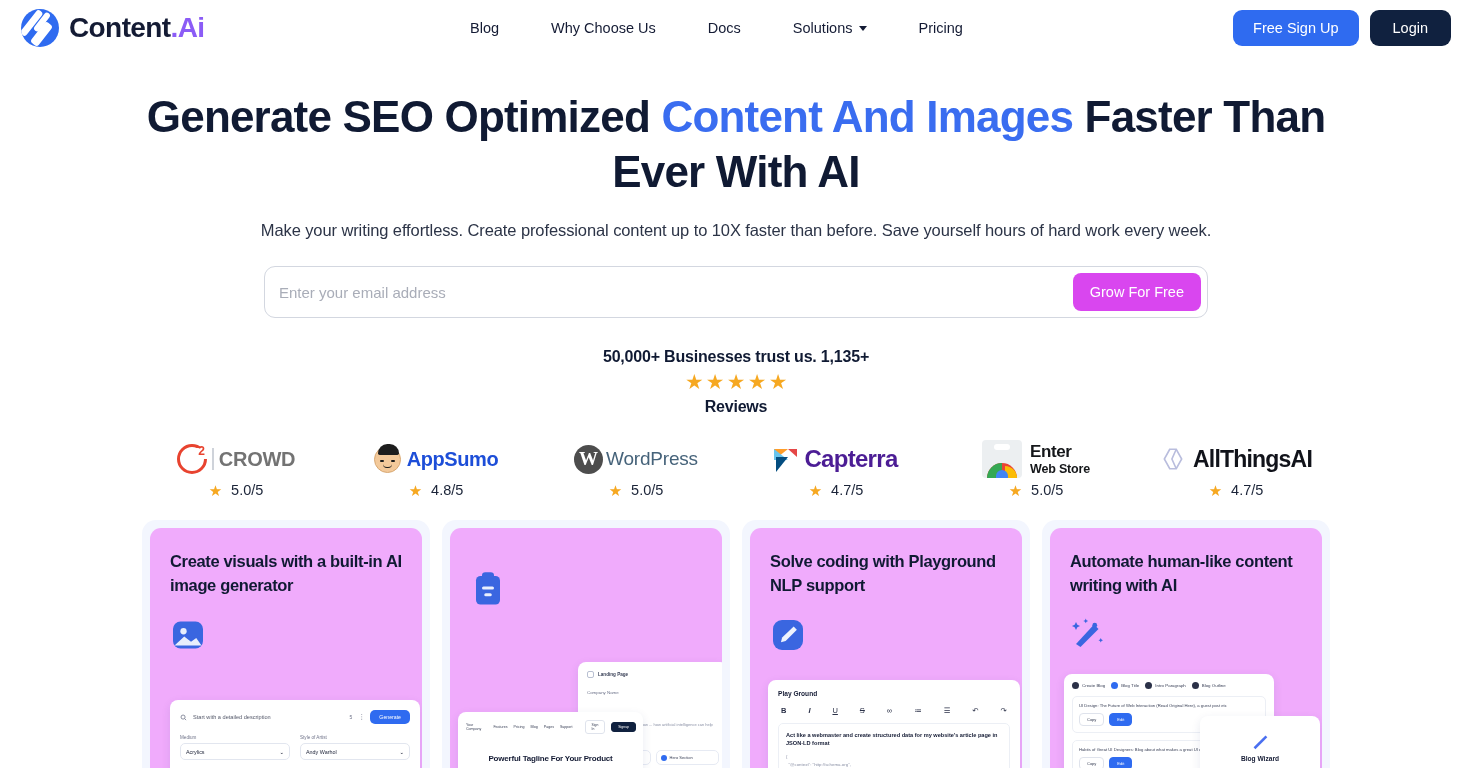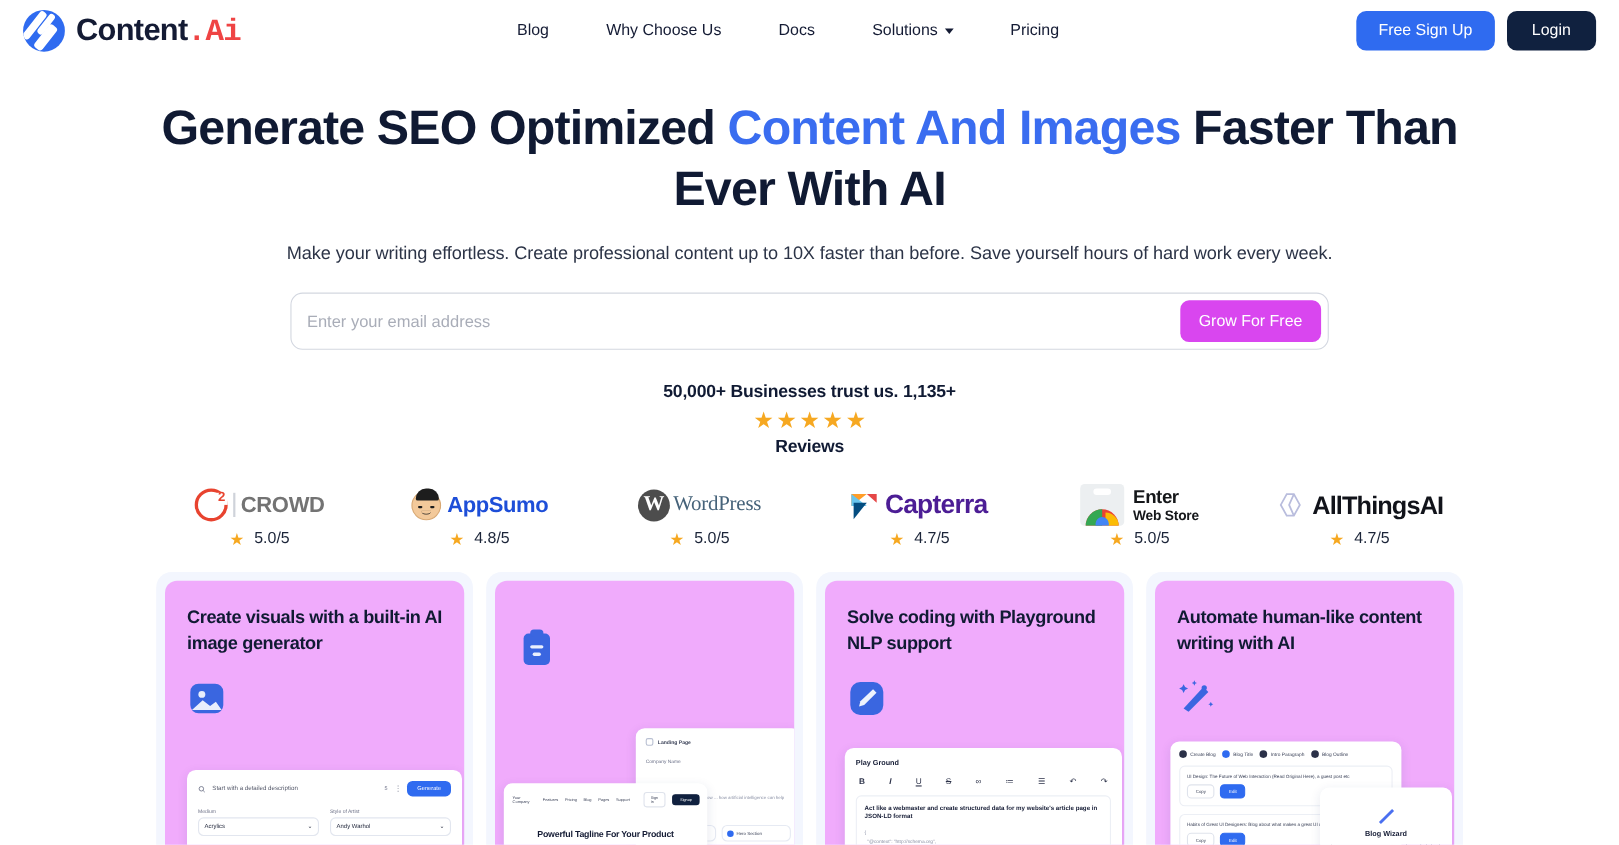--- a/index.html
+++ b/index.html
@@ -29,21 +29,21 @@
   }
   .brand-mark .s1, .brand-mark .s2, .brand-mark .s3 {
     position: absolute; background: #ffffff; transform: rotate(38deg);
   }
   .brand-mark .s1 { width: 7px; height: 30px; left: 7px; top: -1px; border-radius: 3px; }
   .brand-mark .s2 { width: 6px; height: 22px; left: 18px; top: 2px; border-radius: 3px; }
   .brand-mark .s3 { width: 9px; height: 26px; left: 16px; top: 12px; border-radius: 3px; }
   .brand-text {
     font-size: 28px; font-weight: 700; color: #141b34; letter-spacing: -0.6px;
   }
-  .brand-text .dot-ai { color: #ef4444; font-family: Liberation Mono, monospace; }
+  .brand-text .dot-ai { color: #8b5cf6; }
 
   .nav-links {
     display: flex; align-items: center; gap: 52px;
     position: absolute; left: 470px; top: 0; height: 56px;
   }
   .nav-link {
     font-size: 14.5px; color: #141b34; cursor: pointer;
     display: flex; align-items: center; gap: 6px; white-space: nowrap;
   }
   .caret {
@@ -159,21 +159,21 @@
 
   
   .wp { display: flex; align-items: center; gap: 3px; }
   .wp-mark {
     width: 29px; height: 29px; border-radius: 50%;
     background: #4d4d4d; color: #fff; font-size: 19px; font-weight: 700;
     display: flex; align-items: center; justify-content: center;
     font-family: "Liberation Serif", serif;
   }
   .wp-word {
-    font-size: 19px; color: #46637a; font-family: Liberation Serif, serif;
+    font-size: 19px; color: #46637a; font-family: Liberation Sans, sans-serif;
     font-weight: 400; letter-spacing: -0.2px;
   }
 
   
   .cap { display: flex; align-items: center; gap: 2px; }
   .cap-mark { width: 28px; height: 28px; position: relative; }
   .cap-mark span { position: absolute; display: block; }
   .cap-mark .a { width: 0;height:0; border-left:14px solid #ff9d28; border-bottom:11px solid transparent; top:4px; left:0;}
   .cap-mark .b { width: 0;height:0; border-left:14px solid #68c5ed; border-top:11px solid transparent; top:4px; left:0;}
   .cap-mark .c { width: 0;height:0; border-left:12px solid #044d80; border-bottom:15px solid transparent; top:12px; left:2px;}

